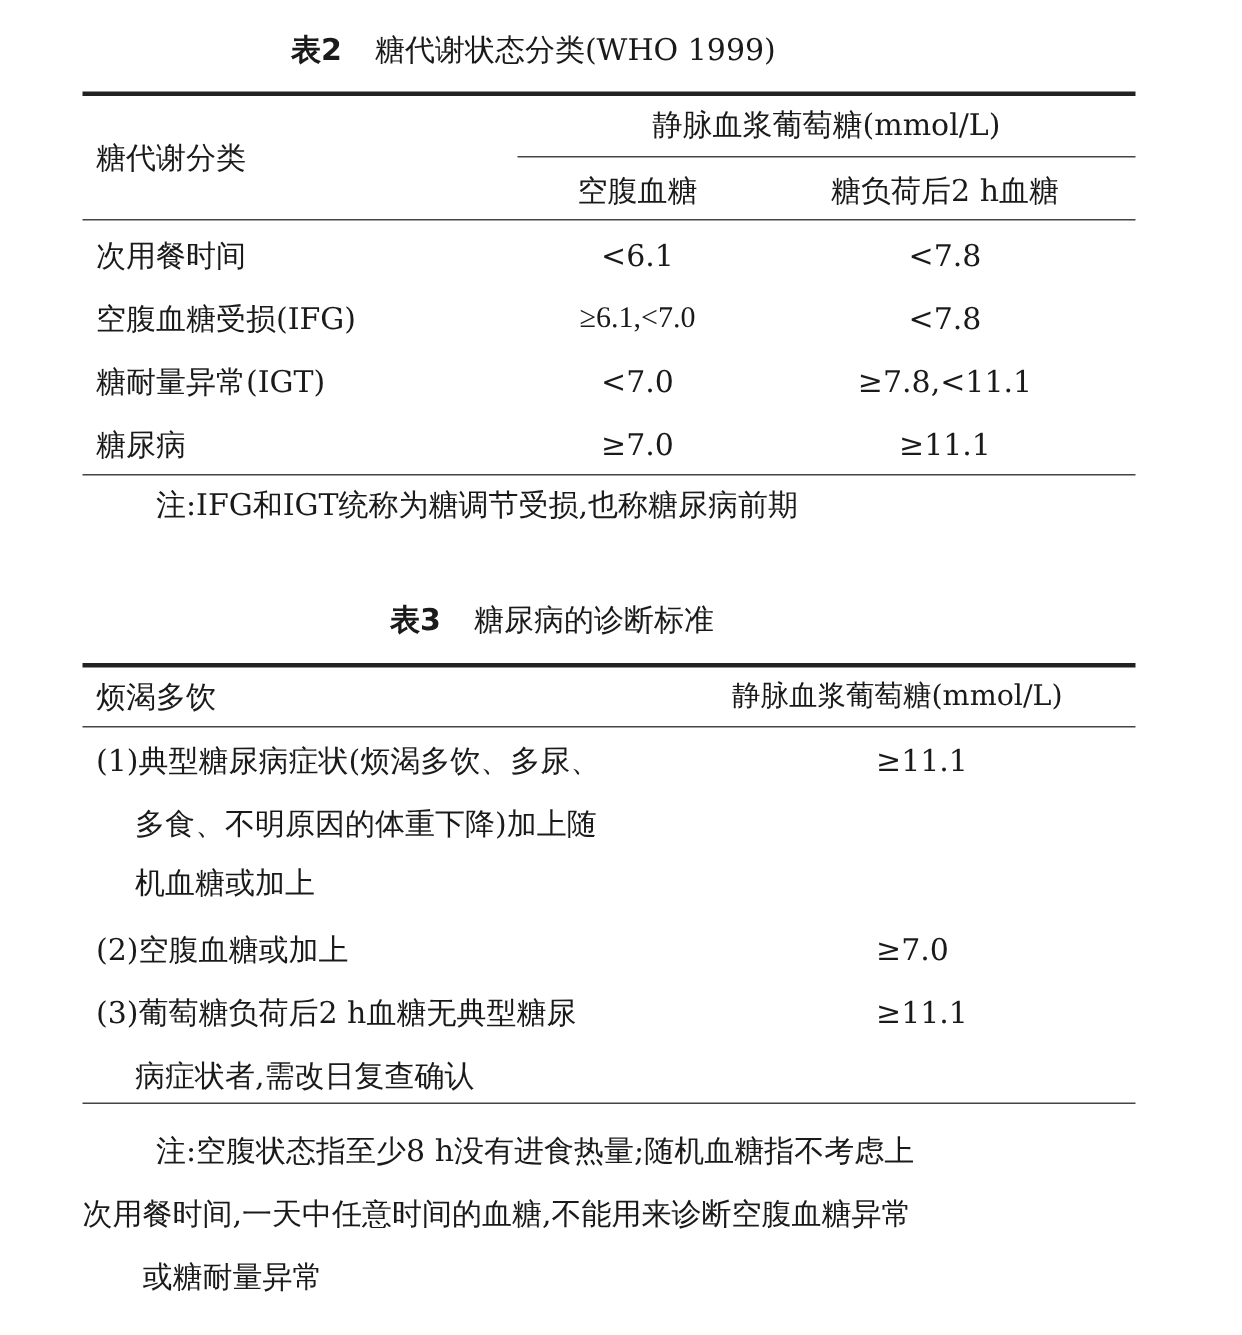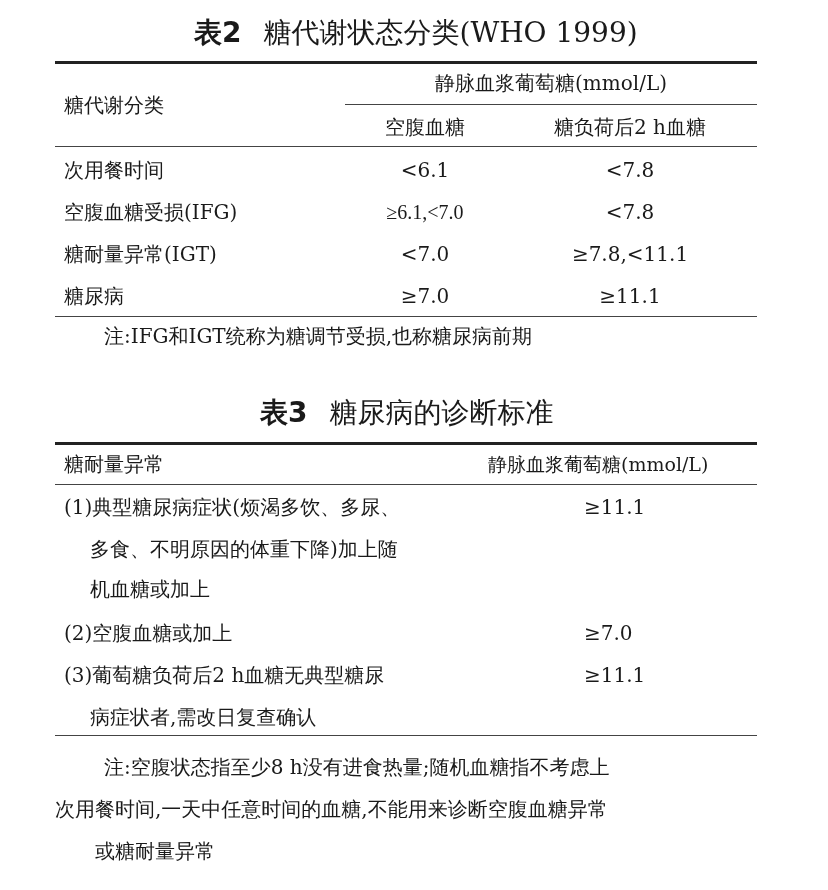--- a/index.html
+++ b/index.html
@@ -2,21 +2,21 @@
 <html><head>
 <meta charset="utf-8">
 <style>
   html, body { margin: 0; padding: 0; background: #ffffff; }
   body {
     width: 828px; height: 890px; position: relative; overflow: hidden;
     font-family: "DejaVu Serif", "Liberation Serif", serif;
     color: #1a1a1a;
   }
   .abs { position: absolute; white-space: nowrap; }
-  .title { font-size: 28px; line-height: 26px; }
+  .title { font-size: 20px; line-height: 26px; }
   .title b { font-family: "DejaVu Sans", "Liberation Sans", sans-serif; font-weight: bold; margin-right: 22px; }
   .cell { font-size: 20px; line-height: 24px; }
   .line { position: absolute; background: #222; }
   .thick { height: 2.5px; }
   .thin { height: 1.3px; background: #444; }
   .c { text-align: center; }
 </style>
 </head>
 <body>
 
@@ -58,21 +58,21 @@
 <div class="line thin" style="left:55px; top:316px; width:702px;"></div>
 
 <div class="abs cell" style="left:104px; top:324px;">注:IFG和IGT统称为糖调节受损,也称糖尿病前期</div>
 
 <div class="abs title" style="left:260px; top:400px;">
   <b>表3</b><span>糖尿病的诊断标准</span>
 </div>
 
 <div class="line thick" style="left:55px; top:442px; width:702px;"></div>
 
-<div class="abs cell" style="left:64px; top:452px;">糖耐量异常</div>
+<div class="abs cell" style="left:64px; top:452px;">烦渴多饮</div>
 <div class="abs cell" style="left:488px; top:452px; font-size:19px;">静脉血浆葡萄糖(mmol/L)</div>
 
 <div class="line thin" style="left:55px; top:484px; width:702px;"></div>
 
 <div>
   <div class="abs cell" style="left:64px; top:495px;">(1)典型糖尿病症状(烦渴多饮、多尿、</div>
   <div class="abs cell" style="left:90px; top:537px;">多食、不明原因的体重下降)加上随</div>
   <div class="abs cell" style="left:90px; top:579px;font-family:Liberation Mono, monospace;">机血糖或加上</div>
   <div class="abs cell" style="left:584px; top:495px;">≥11.1</div>
 </div>

